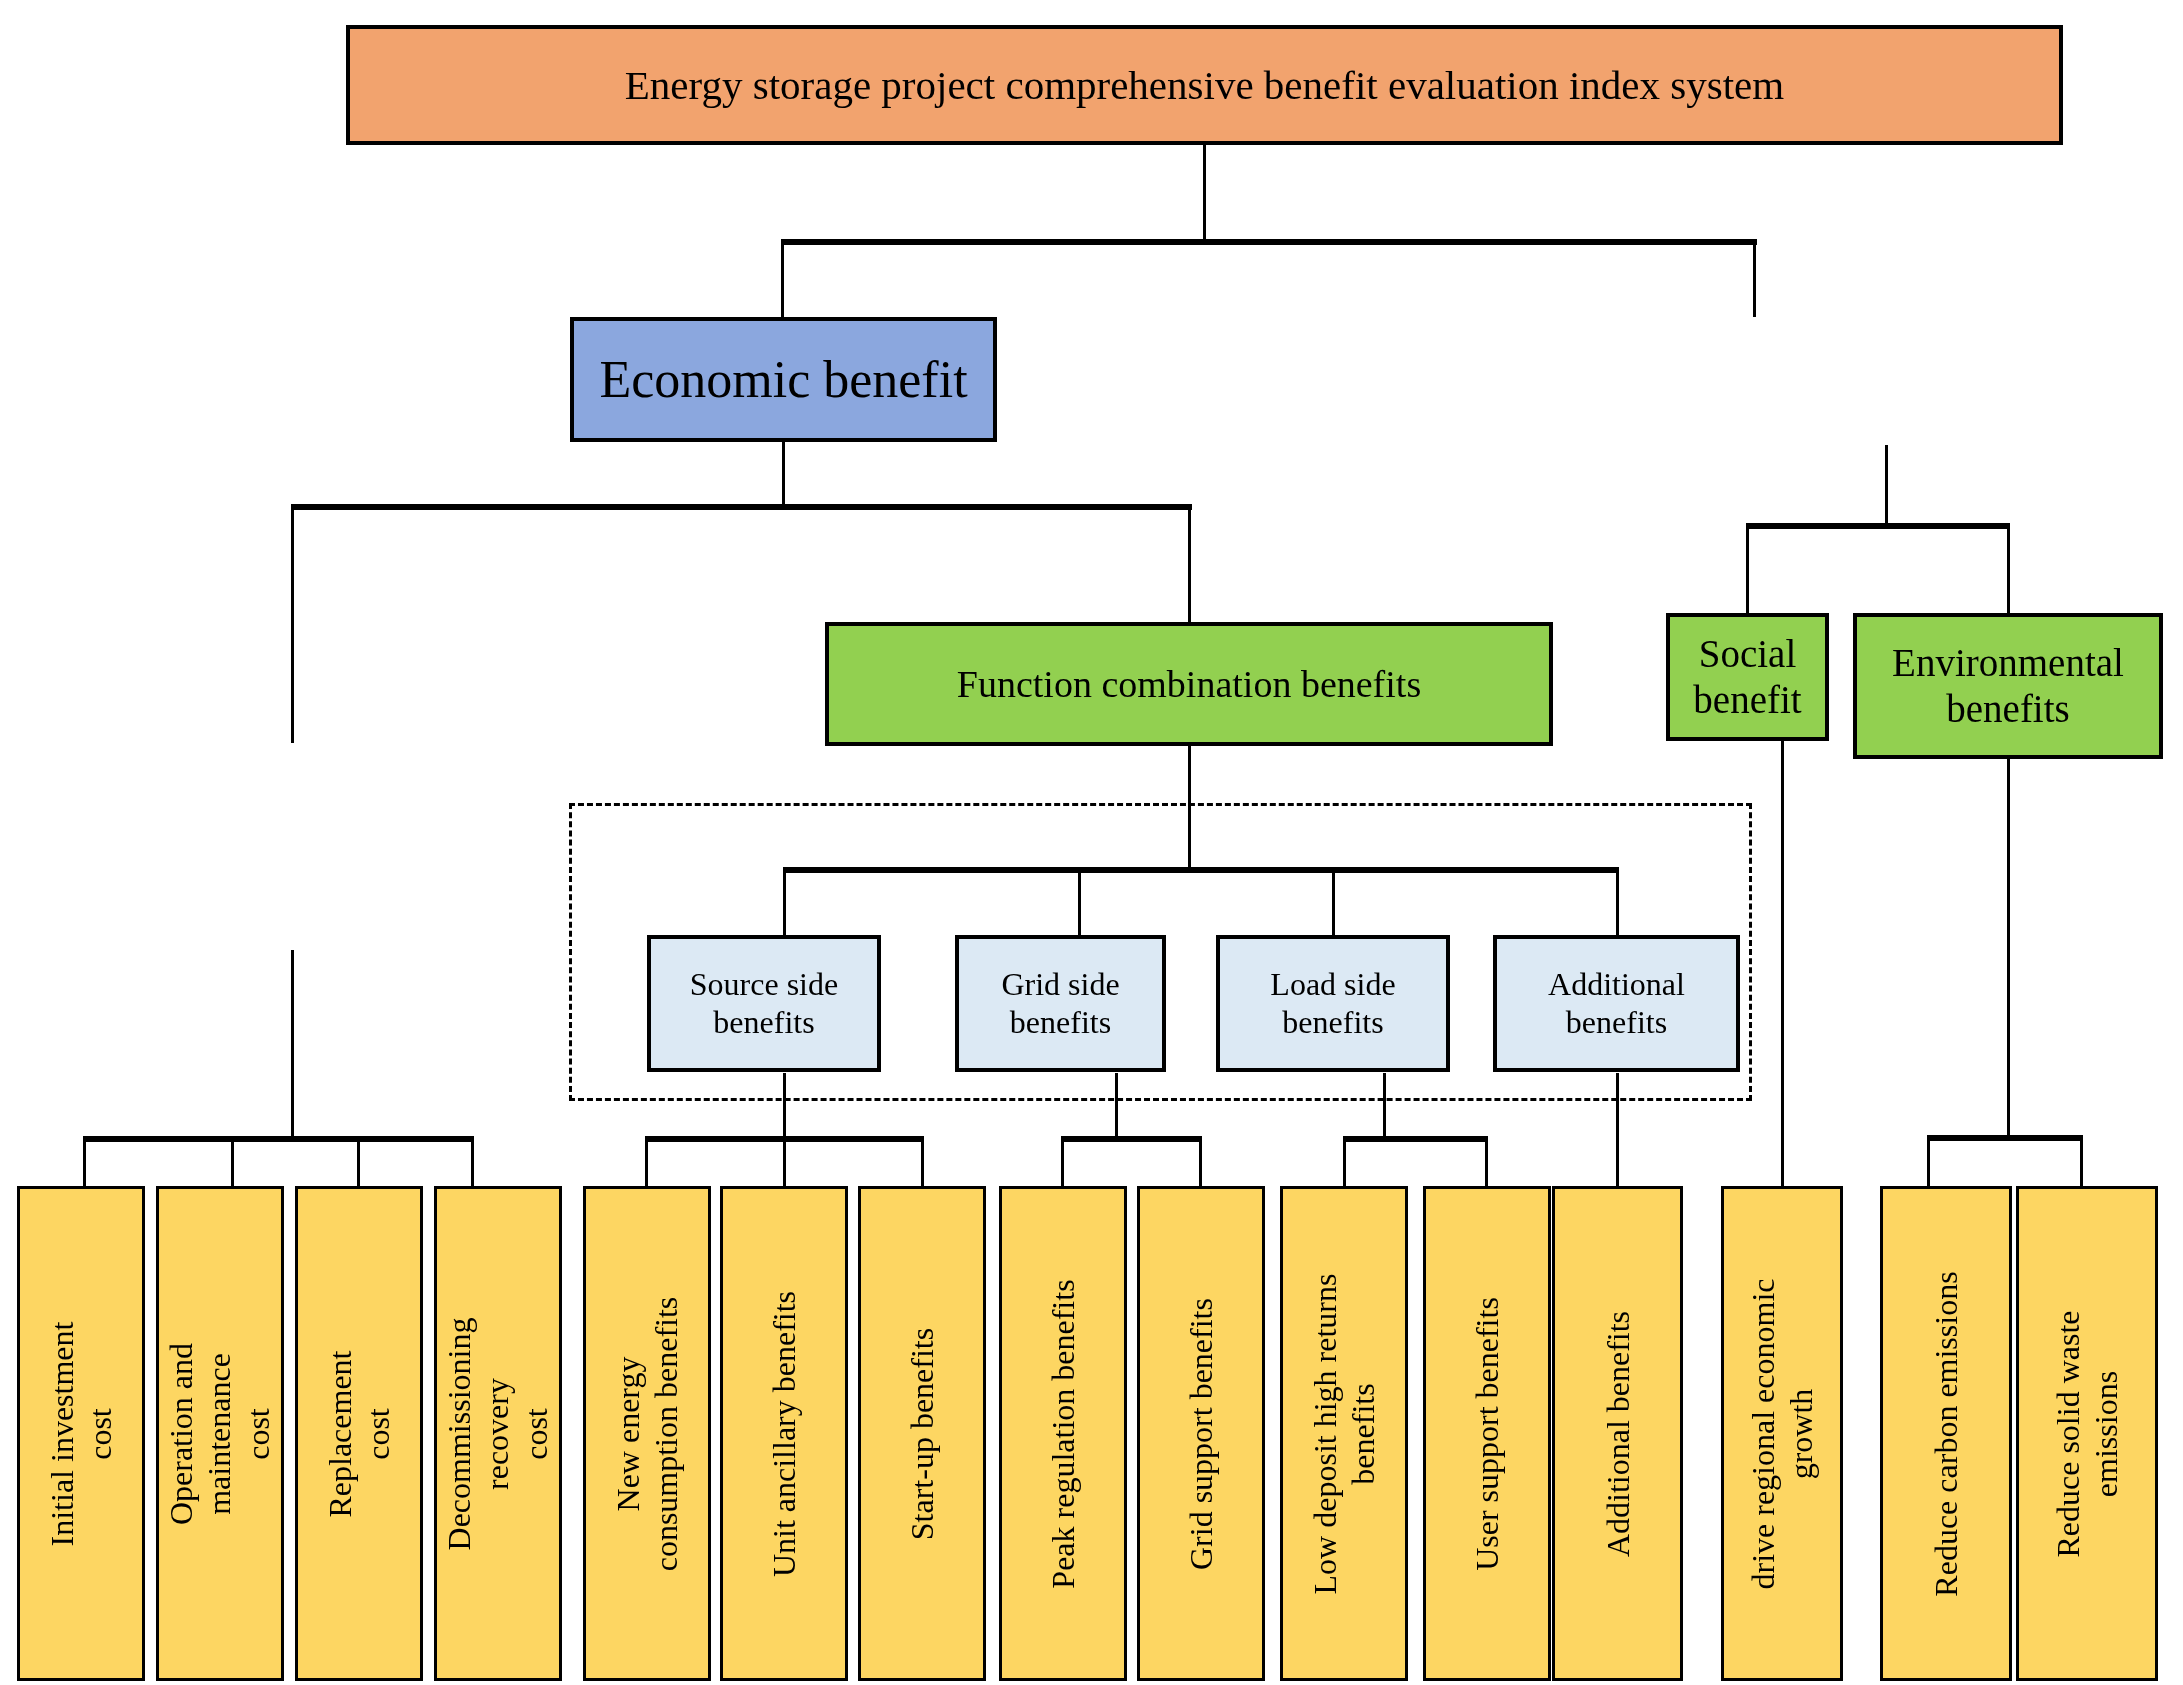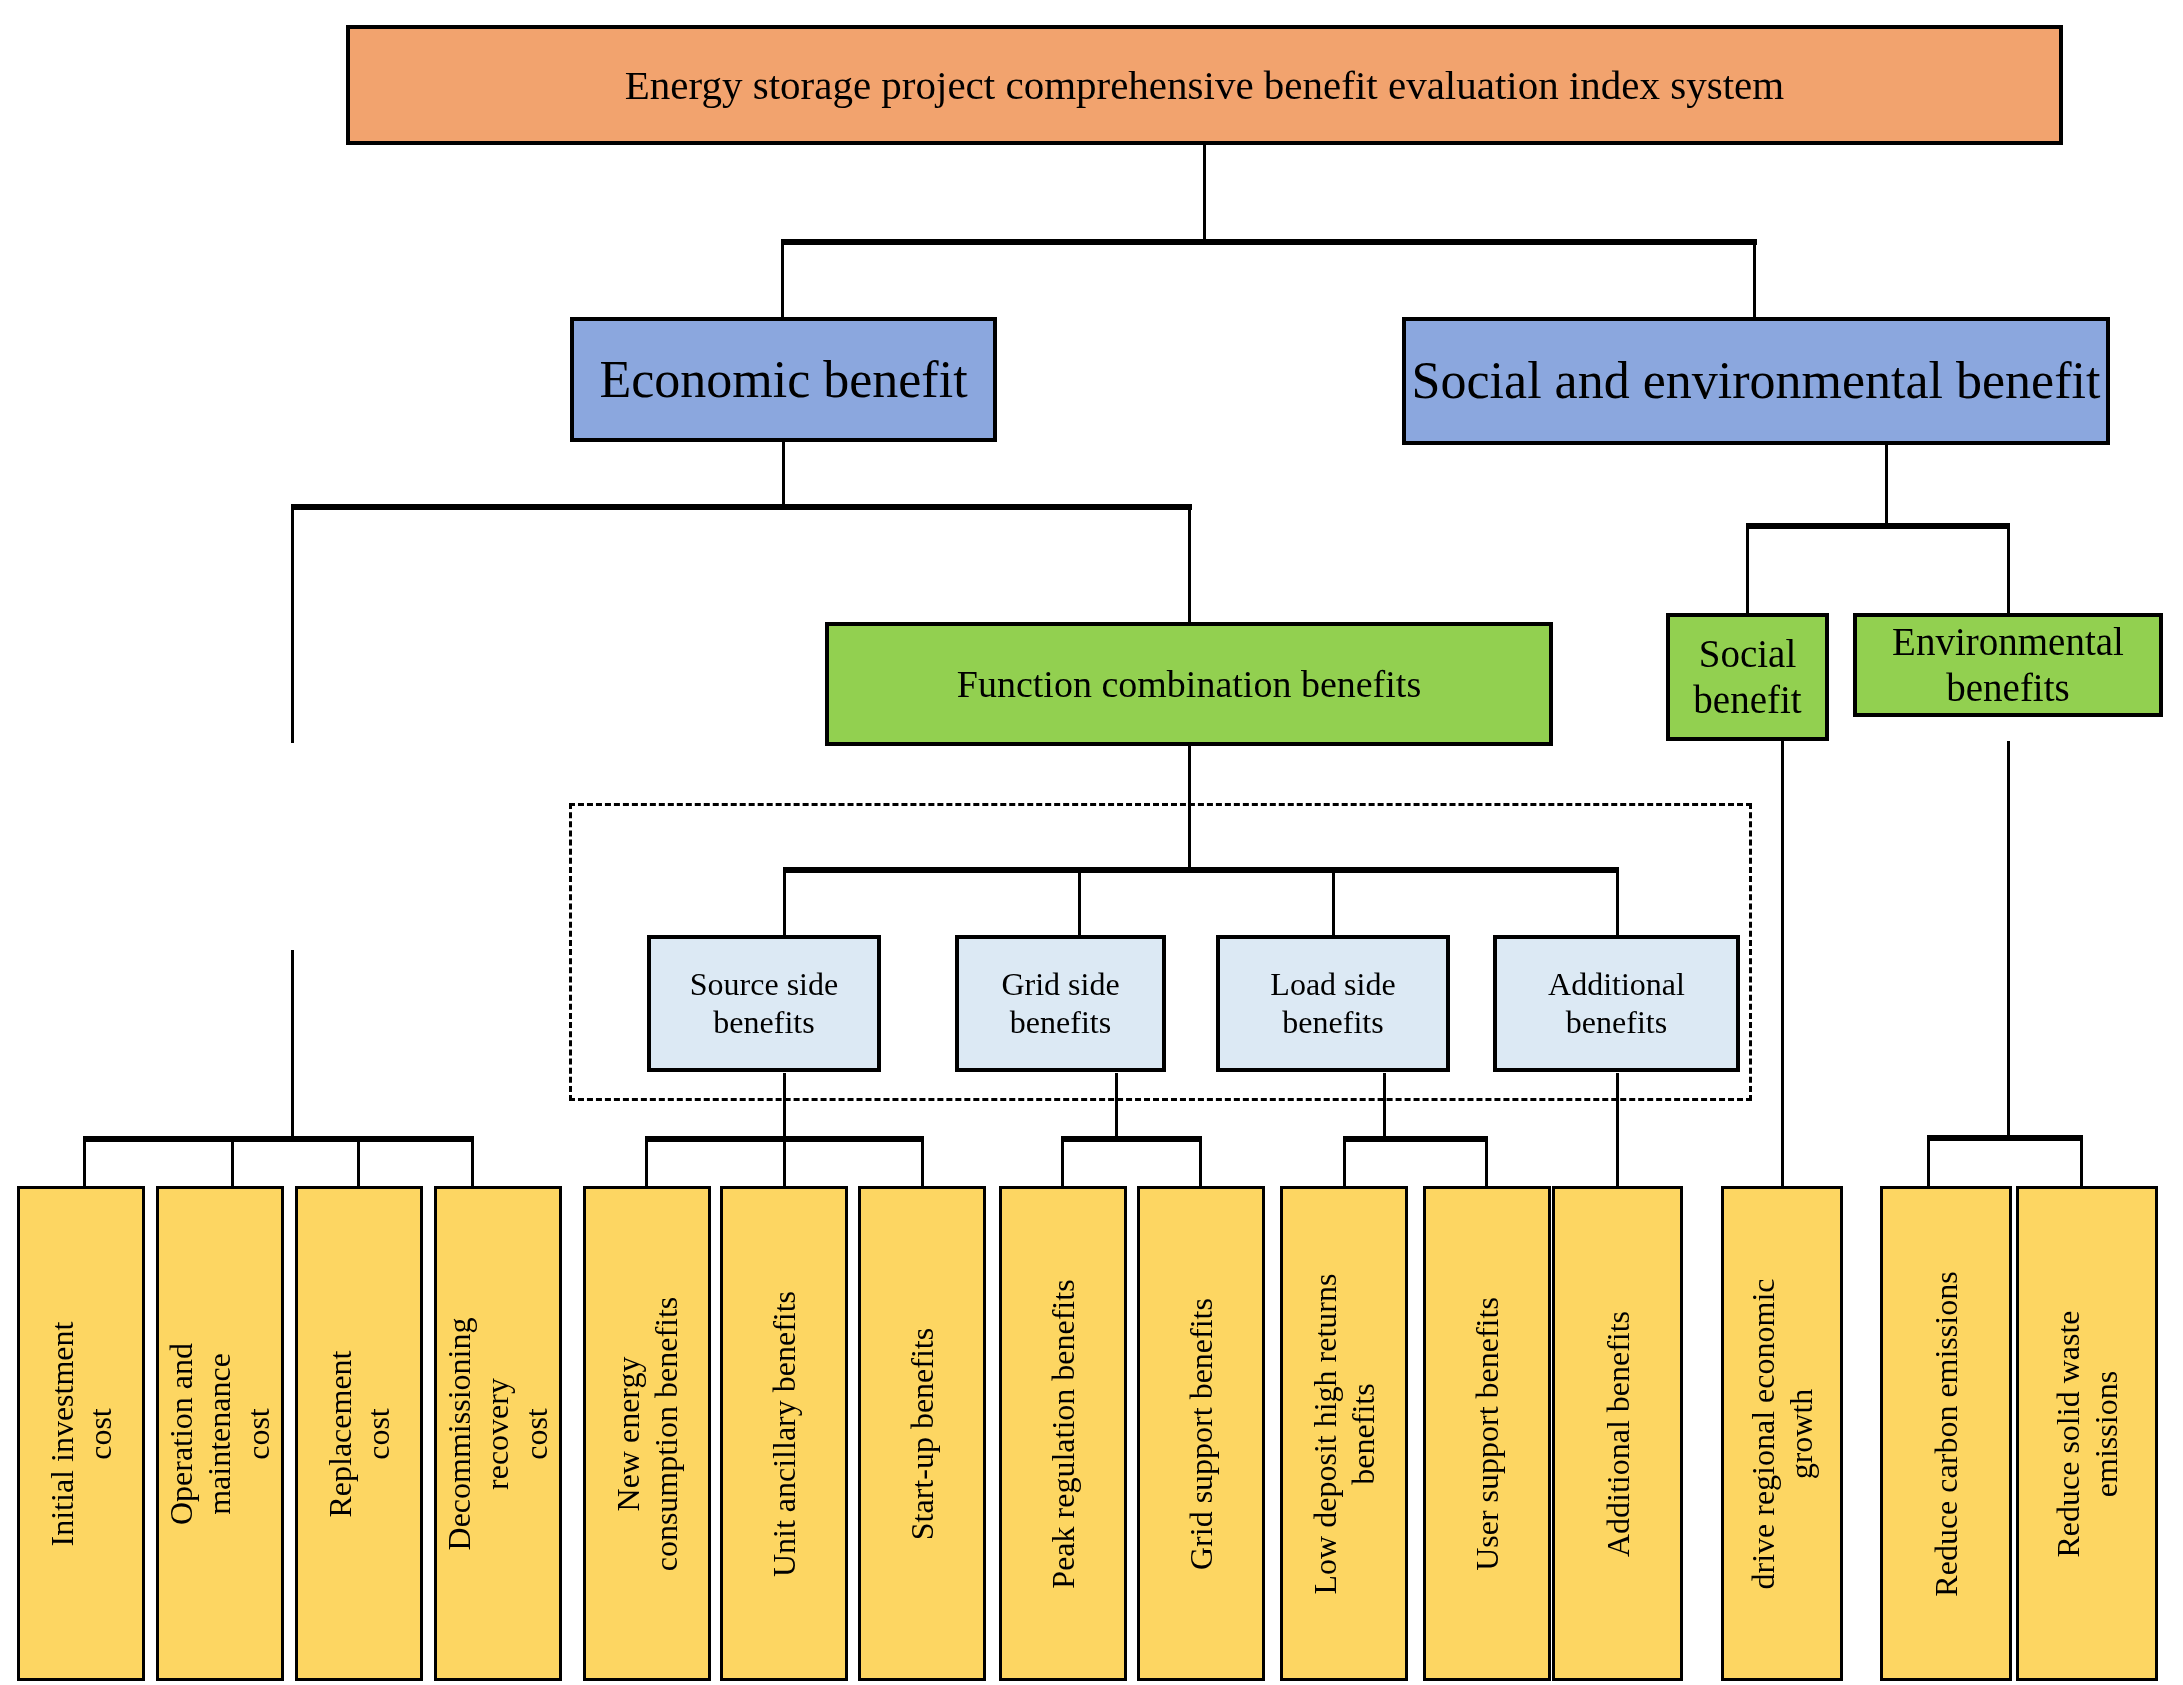--- a/index.html
+++ b/index.html
@@ -112,29 +112,28 @@
   <div class="line" style="left:1928px;top:1135px;width:155px;height:5.5px"></div>
   <div class="line" style="left:1927px;top:1135px;width:3.4px;height:51px"></div>
   <div class="line" style="left:2080px;top:1135px;width:3.4px;height:51px"></div>
 
   <div class="dashed" style="left:569px;top:803px;width:1183px;height:298px"></div>
 
   <div class="hbox orange f60" style="left:346px;top:25px;width:1717px;height:120px">Energy storage project comprehensive benefit evaluation index system</div>
 
   <div class="hbox blue f58" style="left:570px;top:317px;width:427px;height:125px">Economic benefit</div>
 
-  <div class="hbox blue f58" style="left:1402px;top:317px;width:708px;height:128px">Social and environmental benefit</div>
 
   <div class="hbox green f56" style="left:825px;top:622px;width:728px;height:124px">Function combination benefits</div>
 
 
   <div class="hbox green f48" style="left:1666px;top:613px;width:163px;height:128px">Social
 benefit</div>
 
-  <div class="hbox green f48" style="left:1853px;top:613px;width:310px;height:104px">Environmental
+  <div class="hbox green f48" style="left:1853px;top:613px;width:310px;height:146px">Environmental
 benefits</div>
 
   <div class="hbox lblue f46" style="left:647px;top:935px;width:234px;height:137px">Source side
 benefits</div>
 
   <div class="hbox lblue f46" style="left:955px;top:935px;width:211px;height:137px">Grid side
 benefits</div>
 
   <div class="hbox lblue f46" style="left:1216px;top:935px;width:234px;height:137px">Load side
 benefits</div>

